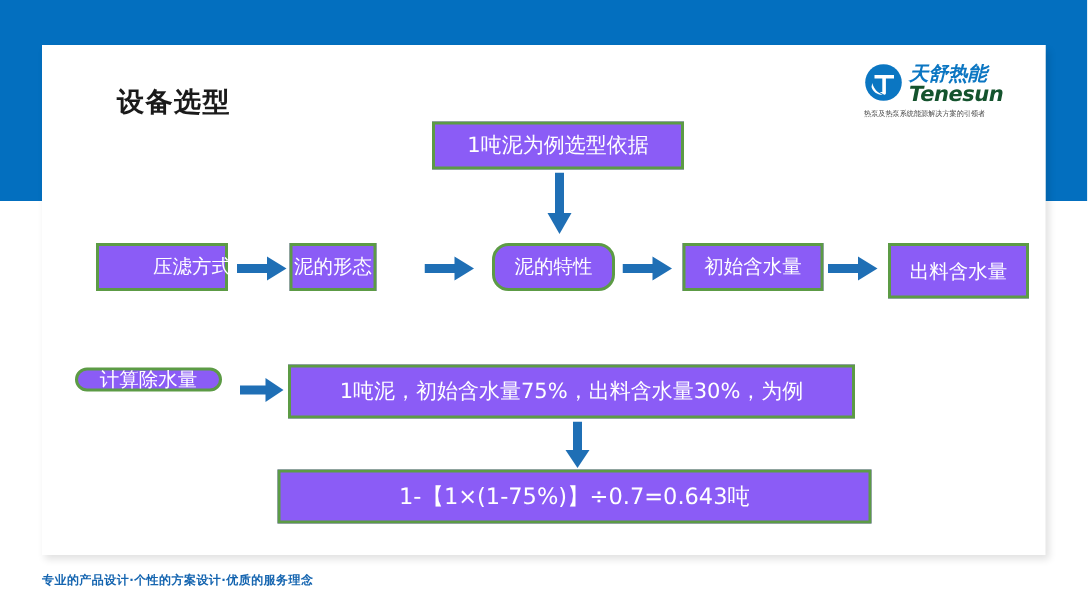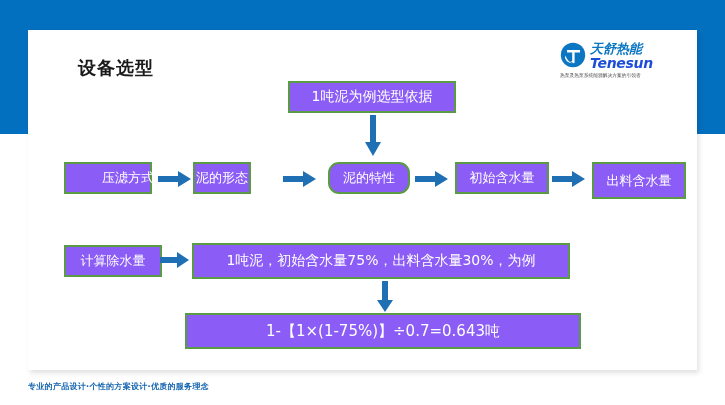--- a/index.html
+++ b/index.html
@@ -48,21 +48,21 @@
     position: absolute;
     left: 78px; top: 56px;
     font-size: 18px;
     font-weight: bold;
     color: #1a1a1a;
     letter-spacing: 1px;
     white-space: nowrap;
   }
   .logo {
     position: absolute;
-    left: 560px; top: 40px;
+    left: 576px; top: 40px;
     width: 100px; height: 46px;
   }
   .logo-mark {
     position: absolute;
     left: 0; top: 2px;
     width: 26px; height: 26px;
   }
   .logo-cn {
     position: absolute;
     left: 30px; top: 0px;
@@ -72,21 +72,21 @@
     color: #0B76C2;
     letter-spacing: 0px;
     white-space: nowrap;
   }
   .logo-en {
     position: absolute;
     left: 30px; top: 15px;
     font-size: 14px;
     font-weight: bold;
     font-style: italic;
-    color: #1d4ed8;
+    color: #14532d;
     letter-spacing: -0.3px;
     white-space: nowrap;
   }
   .logo-tagline {
     position: absolute;
     left: 0px; top: 32px;
     font-size: 5px;
     color: #4a4a4a;
     white-space: nowrap;
     transform: scaleX(0.95);
@@ -103,21 +103,21 @@
     justify-content: center;
     box-sizing: border-box;
     white-space: nowrap;
   }
   .gbox-top     { left: 288px; top: 81px;  width: 168px; height: 32px; font-size: 14px; }
   .gbox-f1      { left: 64px;  top: 162px; width: 88px;  height: 32px; font-size: 13px; padding-left: 40px; }
   .gbox-f2      { left: 193px; top: 162px; width: 58px;  height: 32px; font-size: 13px; }
   .gbox-f3      { left: 328px; top: 162px; width: 82px;  height: 32px; font-size: 13px; border-radius: 11px; }
   .gbox-f4      { left: 455px; top: 162px; width: 94px;  height: 32px; font-size: 13px; }
   .gbox-f5      { left: 592px; top: 162px; width: 94px;  height: 37px; font-size: 13px; }
-  .gbox-calc    { left: 64px;  top: 245px; width: 98px;  height: 32px; font-size: 13px; }
+  .gbox-calc    { left: 50px;  top: 245px; width: 98px;  height: 16px; font-size: 13px; border-radius: 10px; }
   .gbox-example { left: 192px; top: 243px; width: 378px; height: 36px; font-size: 14px; }
   .gbox-formula { left: 185px; top: 313px; width: 396px; height: 36px; font-size: 15px; }
   
   .arrow-right {
     position: absolute;
     width: 34px; height: 18px;
   }
   .ar1 { left: 158px; top: 170px; }
   .ar2 { left: 283px; top: 170px; }
   .ar3 { left: 415px; top: 170px; }

